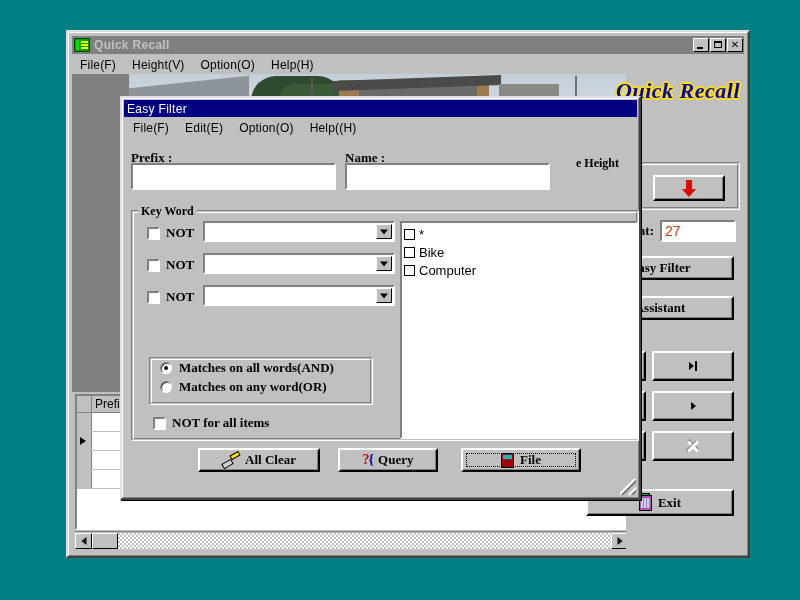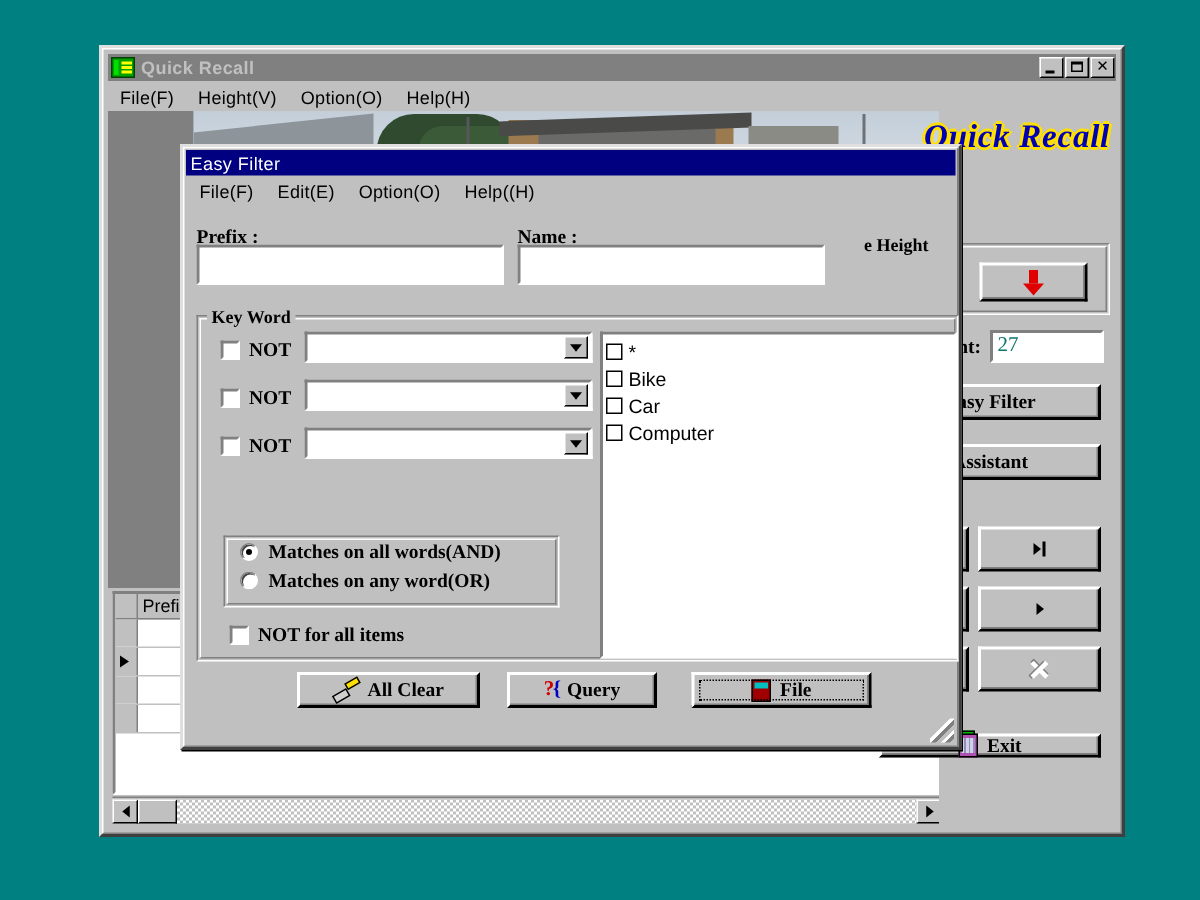--- a/index.html
+++ b/index.html
@@ -455,26 +455,25 @@
     white-space: nowrap;
   }
   .txtinput {
     background: #ffffff;
     border-top: 2px solid #808080;
     border-left: 2px solid #808080;
     border-right: 2px solid #ffffff;
     border-bottom: 2px solid #ffffff;
     box-sizing: border-box;
     font-size: 12px;
-    color: #0f766e;
+    color: #c2410c;
     padding: 1px 3px;
     display: flex;
     align-items: center;
     overflow: hidden;
-    font-family: Liberation Serif, serif;
   }
   .combo {
     position: absolute;
     height: 21px;
     background: #ffffff;
     border-top: 2px solid #808080;
     border-left: 2px solid #808080;
     border-right: 2px solid #ffffff;
     border-bottom: 2px solid #ffffff;
     box-sizing: border-box;
@@ -818,21 +817,21 @@
         <div class="btn" style="position:absolute; left:26px;  top:317px; width:82px; height:30px;">
             <span class="arrow right" style="position:static; transform:none;"></span>
           </div>
         <div class="btn" style="position:absolute; left:-44px; top:357px; width:64px; height:30px;">
             <span style="font-size:14px;">✓</span>
           </div>
         <div class="btn disabled" style="position:absolute; left:26px;  top:357px; width:82px; height:30px;">
             <span class="x-disabled"></span>
           </div>
 
-        <div class="btn" style="position:absolute; left:-40px; top:415px; width:148px; height:16px;">
+        <div class="btn" style="position:absolute; left:-40px; top:415px; width:148px; height:27px;">
           <span class="icon-exit"></span>
           <span>Exit</span>
         </div>
       </div>
 
     </div>
   </div>
 </div>
 
 <div id="filter-dialog">
@@ -896,24 +895,20 @@
       <div class="kw-item">
         <span class="checkbox"></span>
         <span>*</span>
       </div>
       <div class="kw-item">
         <span class="checkbox"></span>
         <span>Bike</span>
       </div>
       <div class="kw-item">
         <span class="checkbox"></span>
-        <span>Car</span>
-      </div>
-      <div class="kw-item">
-        <span class="checkbox"></span>
         <span>Computer</span>
       </div>
     </div>
 
     <div class="grp" id="match-group">
       <div class="match-row">
         <span class="radio checked"></span>
         <span class="match-text">Matches on all words(AND)</span>
       </div>
       <div class="match-row">

